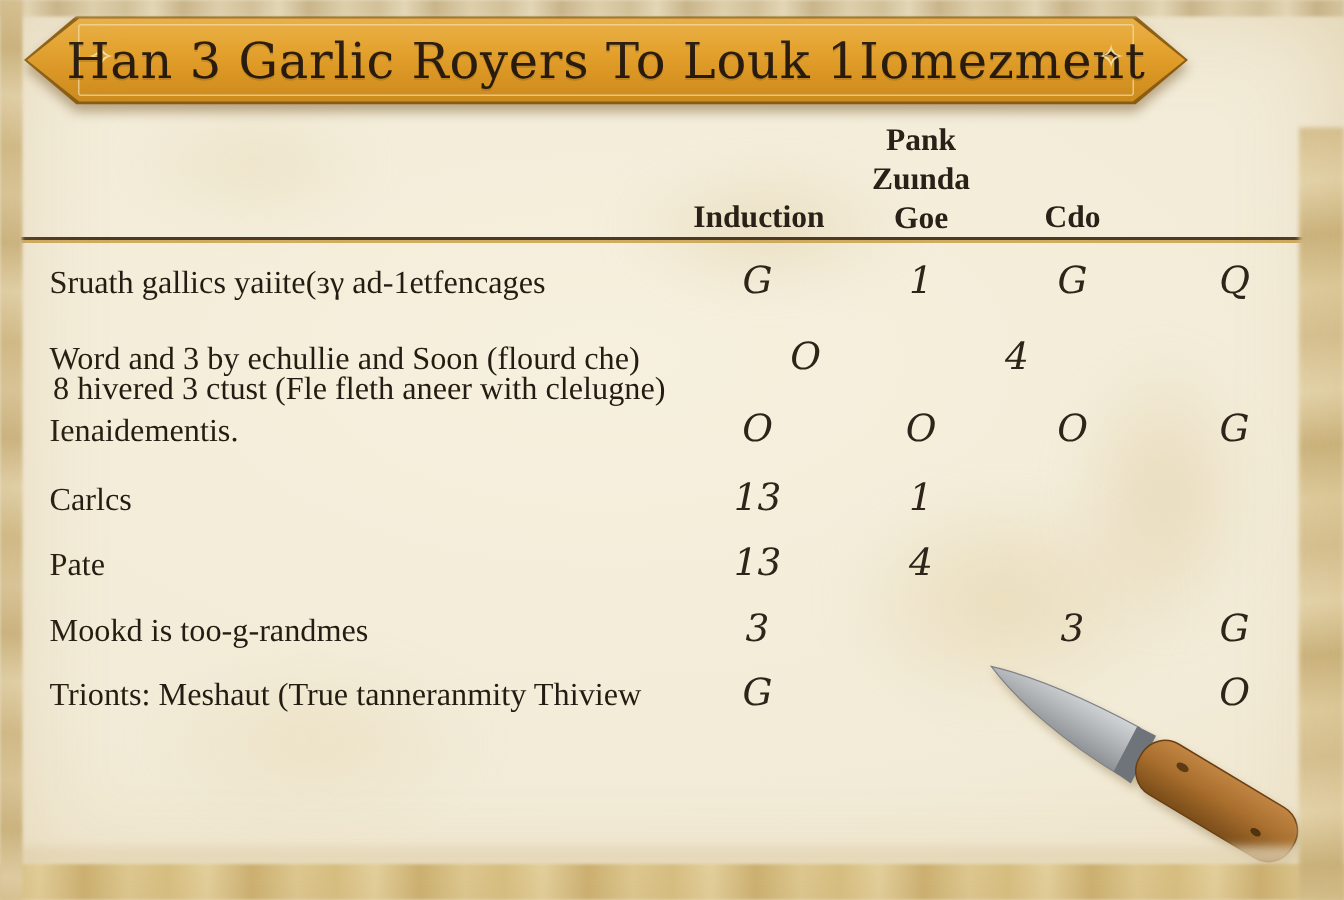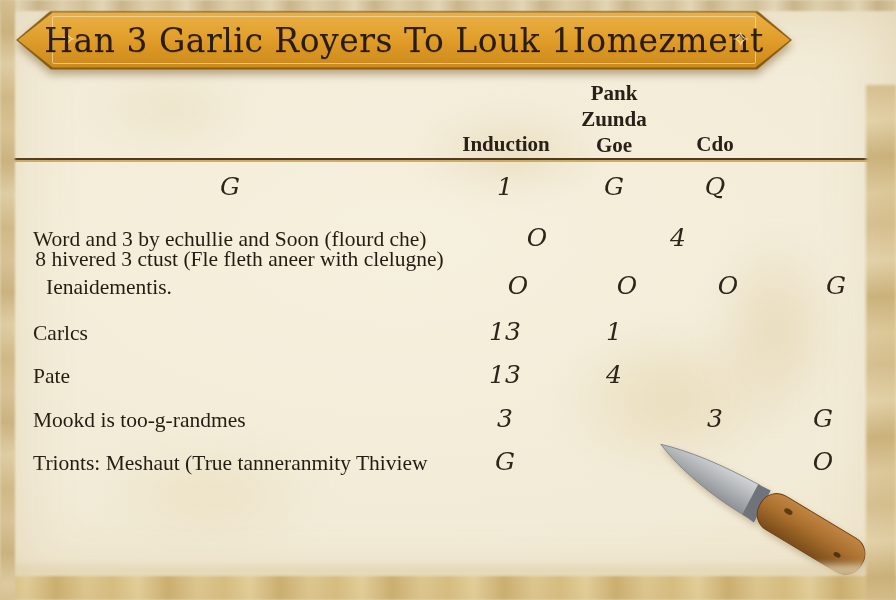--- a/index.html
+++ b/index.html
@@ -49,21 +49,21 @@
   .head-goe span{display:block;}
   .head-cdo{left:664px;top:132px;width:102px;}
   .head-gurning{left:766px;top:132px;width:114px;}
   .header-rule{position:absolute;left:14px;top:158px;width:856px;height:2px;background:#4c3a26;z-index:3;}
   .header-rule-gold{position:absolute;left:14px;top:160px;width:856px;height:2px;background:#c8a04a;opacity:.85;z-index:3;}
   
   .t-row{position:absolute;left:14px;width:866px;display:grid;z-index:3;
     grid-template-columns:432px 118px 100px 102px 114px;align-items:baseline;}
   .row-label{padding-left:19px;font-size:21.5px;color:#241c12;}
   .val{text-align:center;font-family:"DejaVu Serif",serif;font-style:italic;font-size:25px;color:#2e241a;}
-  .row-1{top:172px;} .row-2{top:223px;gap:32px;} .row-3{top:247px;text-align:center;} .row-4{top:271px;margin-left:13px;}
+  .row-1{top:172px;} .row-2{top:223px;gap:32px;} .row-3{top:247px;text-align:center;} .row-4{top:271px;}
   .row-5{top:317px;} .row-6{top:360px;} .row-7{top:404px;} .row-8{top:447px;}
   .knife{position:absolute;left:645px;top:418px;width:250px;height:170px;z-index:4;
     filter:drop-shadow(2px 4px 3px rgba(120,95,45,.35));}
 </style>
 </head>
 <body>
 
 <div class="stage">
 
   <div class="stain stain1"></div>
@@ -86,20 +86,21 @@
     <span>Pank</span>
     <span>Zuında</span>
     <span>Goe</span>
   </div>
   <div class="col-head head-cdo">Cdo</div>
 
   <div class="header-rule"></div>
   <div class="header-rule-gold"></div>
 
   <div class="t-row row-1">
+    <span class="row-label">Sruath gallics yaiite(ɜγ ad-1etfencages</span>
     <span class="val">G</span>
     <span class="val">1</span>
     <span class="val">G</span>
     <span class="val">Q</span>
   </div>
   <div class="t-row row-2">
     <span class="row-label">Word and 3 by echullie and Soon (flourd che)</span>
     <span class="val">O</span>
     <span class="val">4</span>
     <span class="val"></span>

